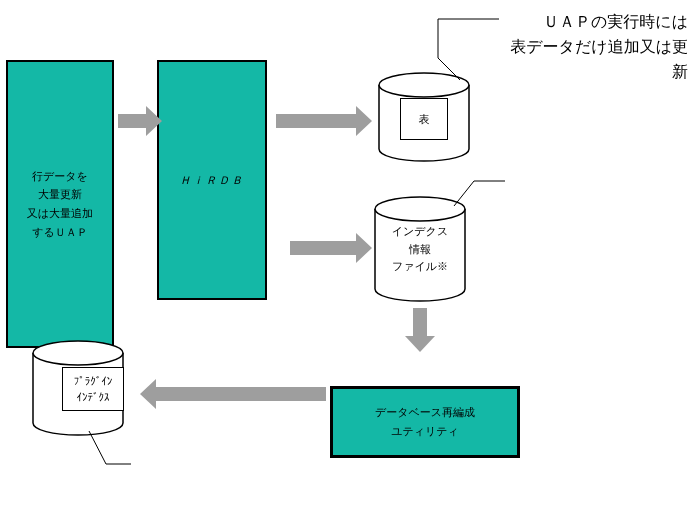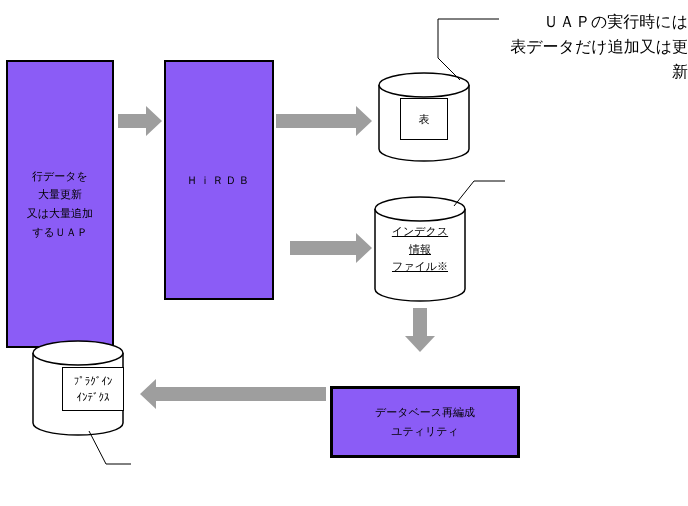--- a/index.html
+++ b/index.html
@@ -11,21 +11,21 @@
     position: relative;
     width: 688px;
     height: 506px;
     background: #ffffff;
     font-family: "Liberation Sans", sans-serif;
     overflow: hidden;
   }
   .box {
     position: absolute;
     box-sizing: border-box;
-    background: #8b5cf6;
+    background: #14b8a6;
     border: 2px solid #000000;
     display: flex;
     flex-direction: column;
     align-items: center;
     justify-content: center;
     text-align: center;
     color: #000000;
     font-size: 11px;
     line-height: 1.7;
     white-space: pre-line;
@@ -45,21 +45,20 @@
     position: absolute;
   }
   .cyl svg { display: block; }
   .cyltext {
     position: absolute;
     text-align: center;
     font-size: 11px;
     line-height: 1.6;
     color: #000000;
     white-space: pre-line;
-    text-decoration: underline;
   }
   .arrow { position: absolute; }
   .arrow svg { display: block; }
   .leader { position: absolute; }
   .leader svg { display: block; }
   .innerbox {
     position: absolute;
     box-sizing: border-box;
     border: 1px solid #000000;
     background: #ffffff;
@@ -78,21 +77,21 @@
 
 <div id="canvas">
 
   <div class="box" style="left:6px; top:60px; width:108px; height:288px;">
     <span>行データを
 大量更新
 又は大量追加
 するＵＡＰ</span>
   </div>
 
-  <div class="box" style="left:164px; top:60px; width:110px; height:240px; letter-spacing:2px;">
+  <div class="box" style="left:157px; top:60px; width:110px; height:240px; letter-spacing:2px;font-style:italic;">
     <span>ＨｉＲＤＢ</span>
   </div>
 
   <div class="arrow" style="left:118px; top:106px;">
     <svg width="44" height="30" viewBox="0 0 44 30">
       <polygon points="0,8 28,8 28,0 44,15 28,30 28,22 0,22" fill="#9e9e9e"></polygon>
     </svg>
   </div>
 
   <div class="arrow" style="left:276px; top:106px;">

